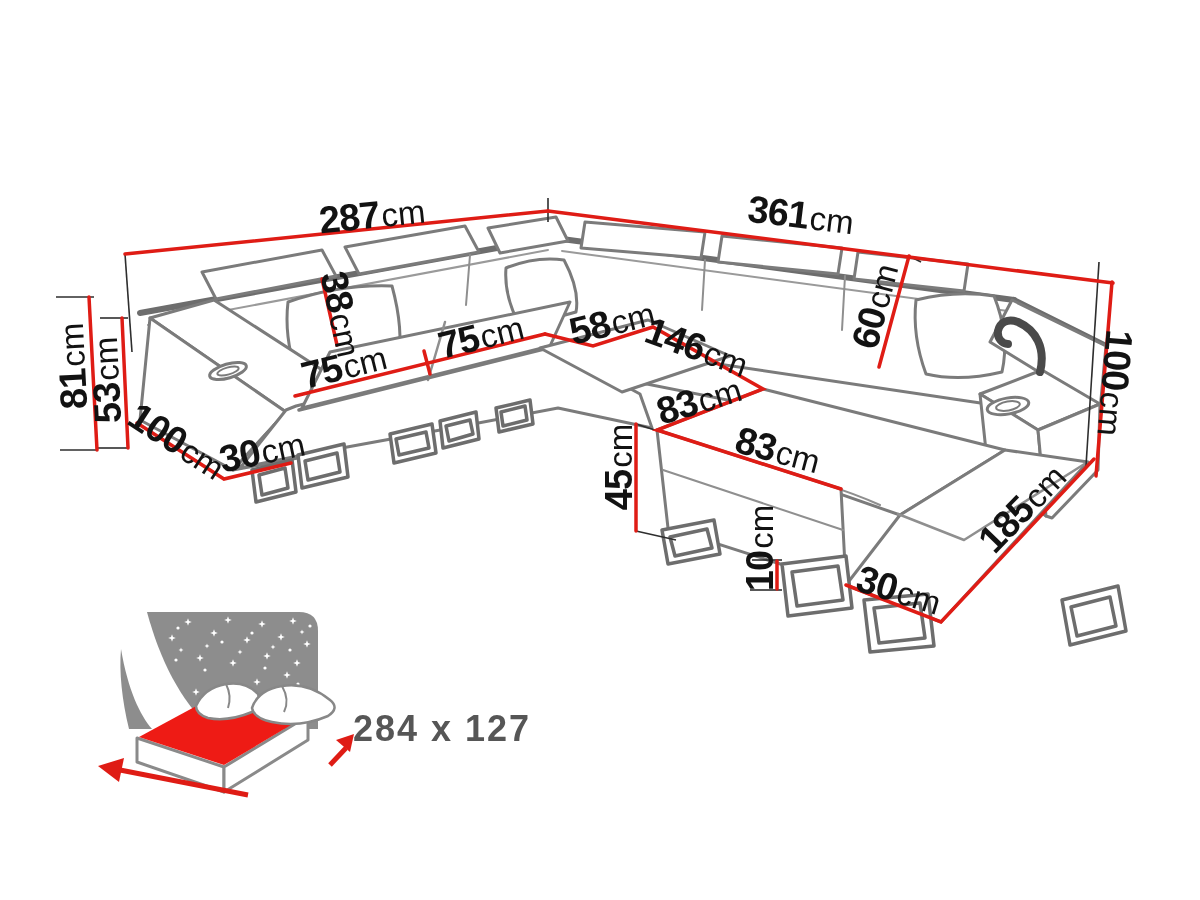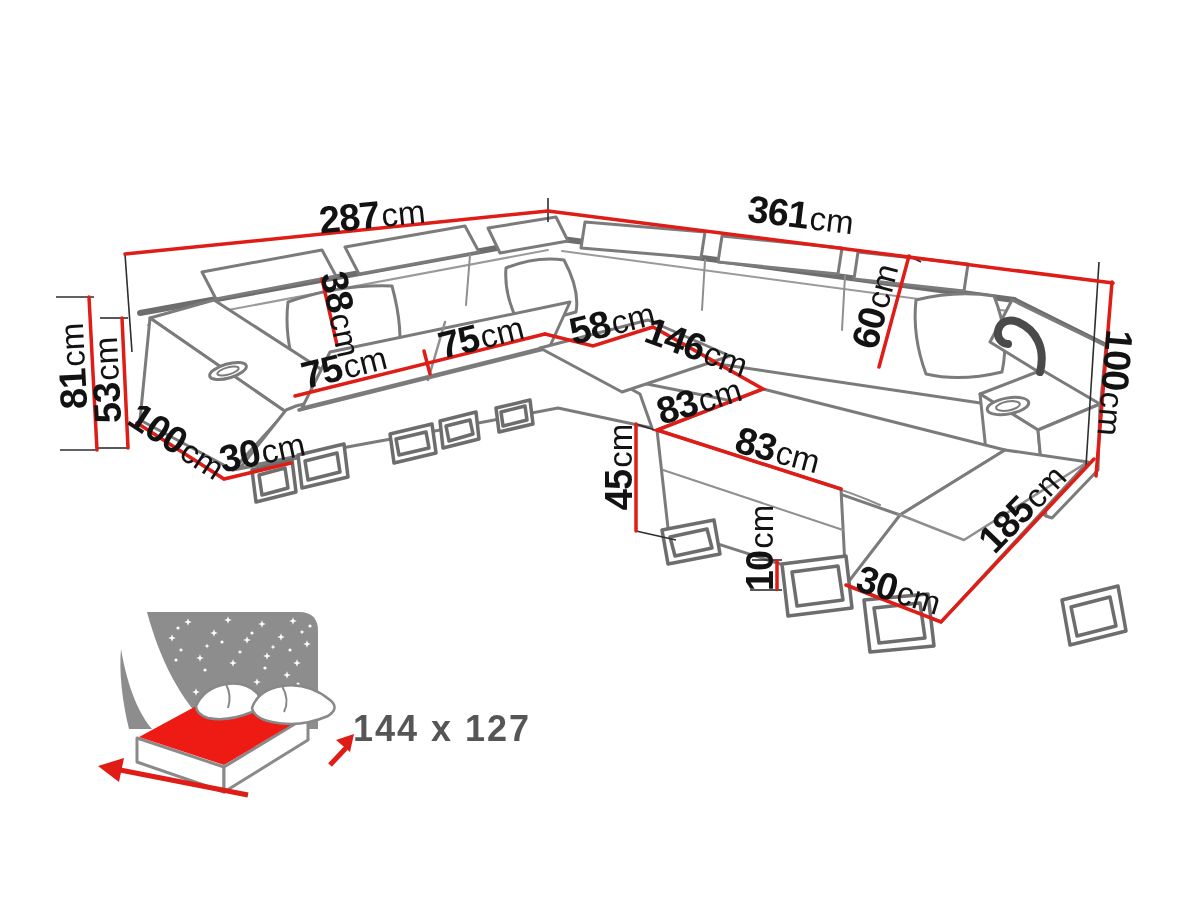--- a/index.html
+++ b/index.html
@@ -250,14 +250,14 @@
   <div class="dim" style="left:697px;top:347px;--r:20deg"><span class="num">146</span><span class="unit">cm</span></div>
   <div class="dim" style="left:699px;top:400px;--r:-17deg"><span class="num">83</span><span class="unit">cm</span></div>
   <div class="dim" style="left:778px;top:450px;--r:15deg"><span class="num">83</span><span class="unit">cm</span></div>
   <div class="dim" style="left:875px;top:306px;--r:-75deg"><span class="num">60</span><span class="unit">cm</span></div>
   <div class="dim" style="left:1115px;top:383px;--r:95deg"><span class="num">100</span><span class="unit">cm</span></div>
   <div class="dim" style="left:619px;top:467px;--r:-90deg"><span class="num">45</span><span class="unit">cm</span></div>
   <div class="dim" style="left:760px;top:548px;--r:-90deg"><span class="num">10</span><span class="unit">cm</span></div>
   <div class="dim" style="left:899px;top:590px;--r:17deg"><span class="num">30</span><span class="unit">cm</span></div>
   <div class="dim" style="left:1022px;top:508px;--r:-46deg"><span class="num">185</span><span class="unit">cm</span></div>
 
-  <div class="size-label" style="left:442px;top:729px">144 x 127</div>
+  <div class="size-label" style="left:442px;top:729px">284 x 127</div>
 </div>
 
 </body></html>

